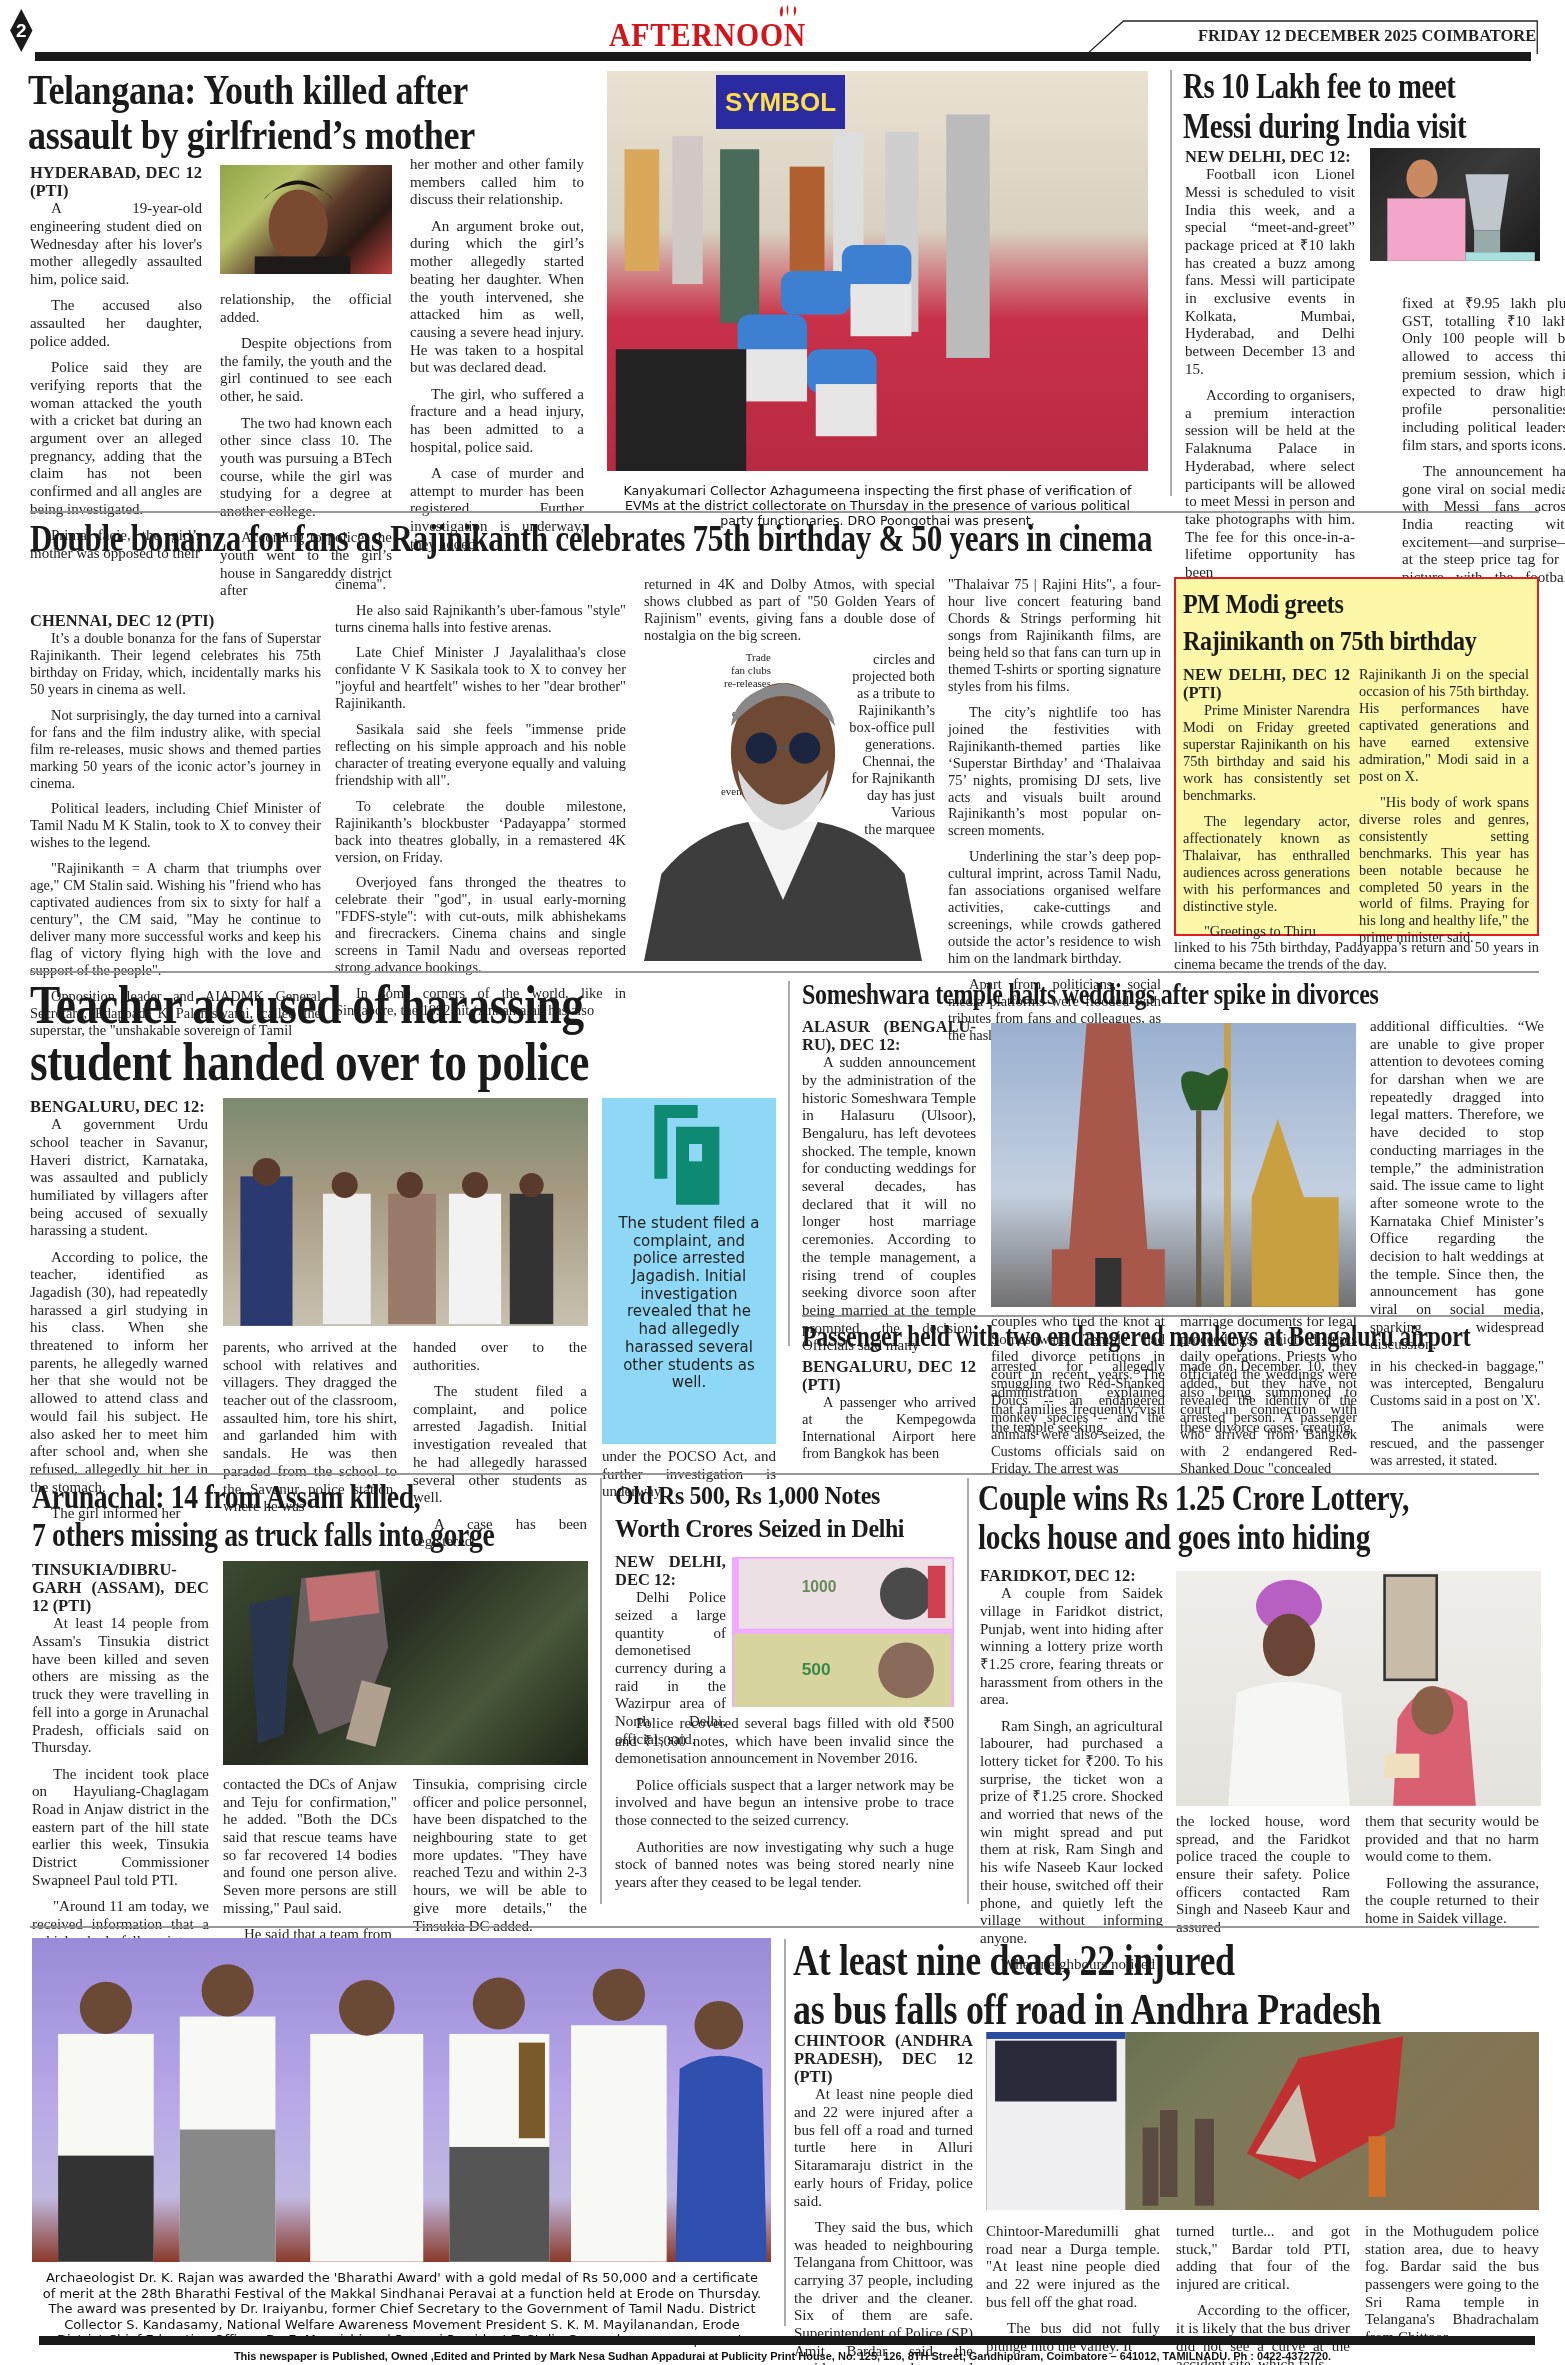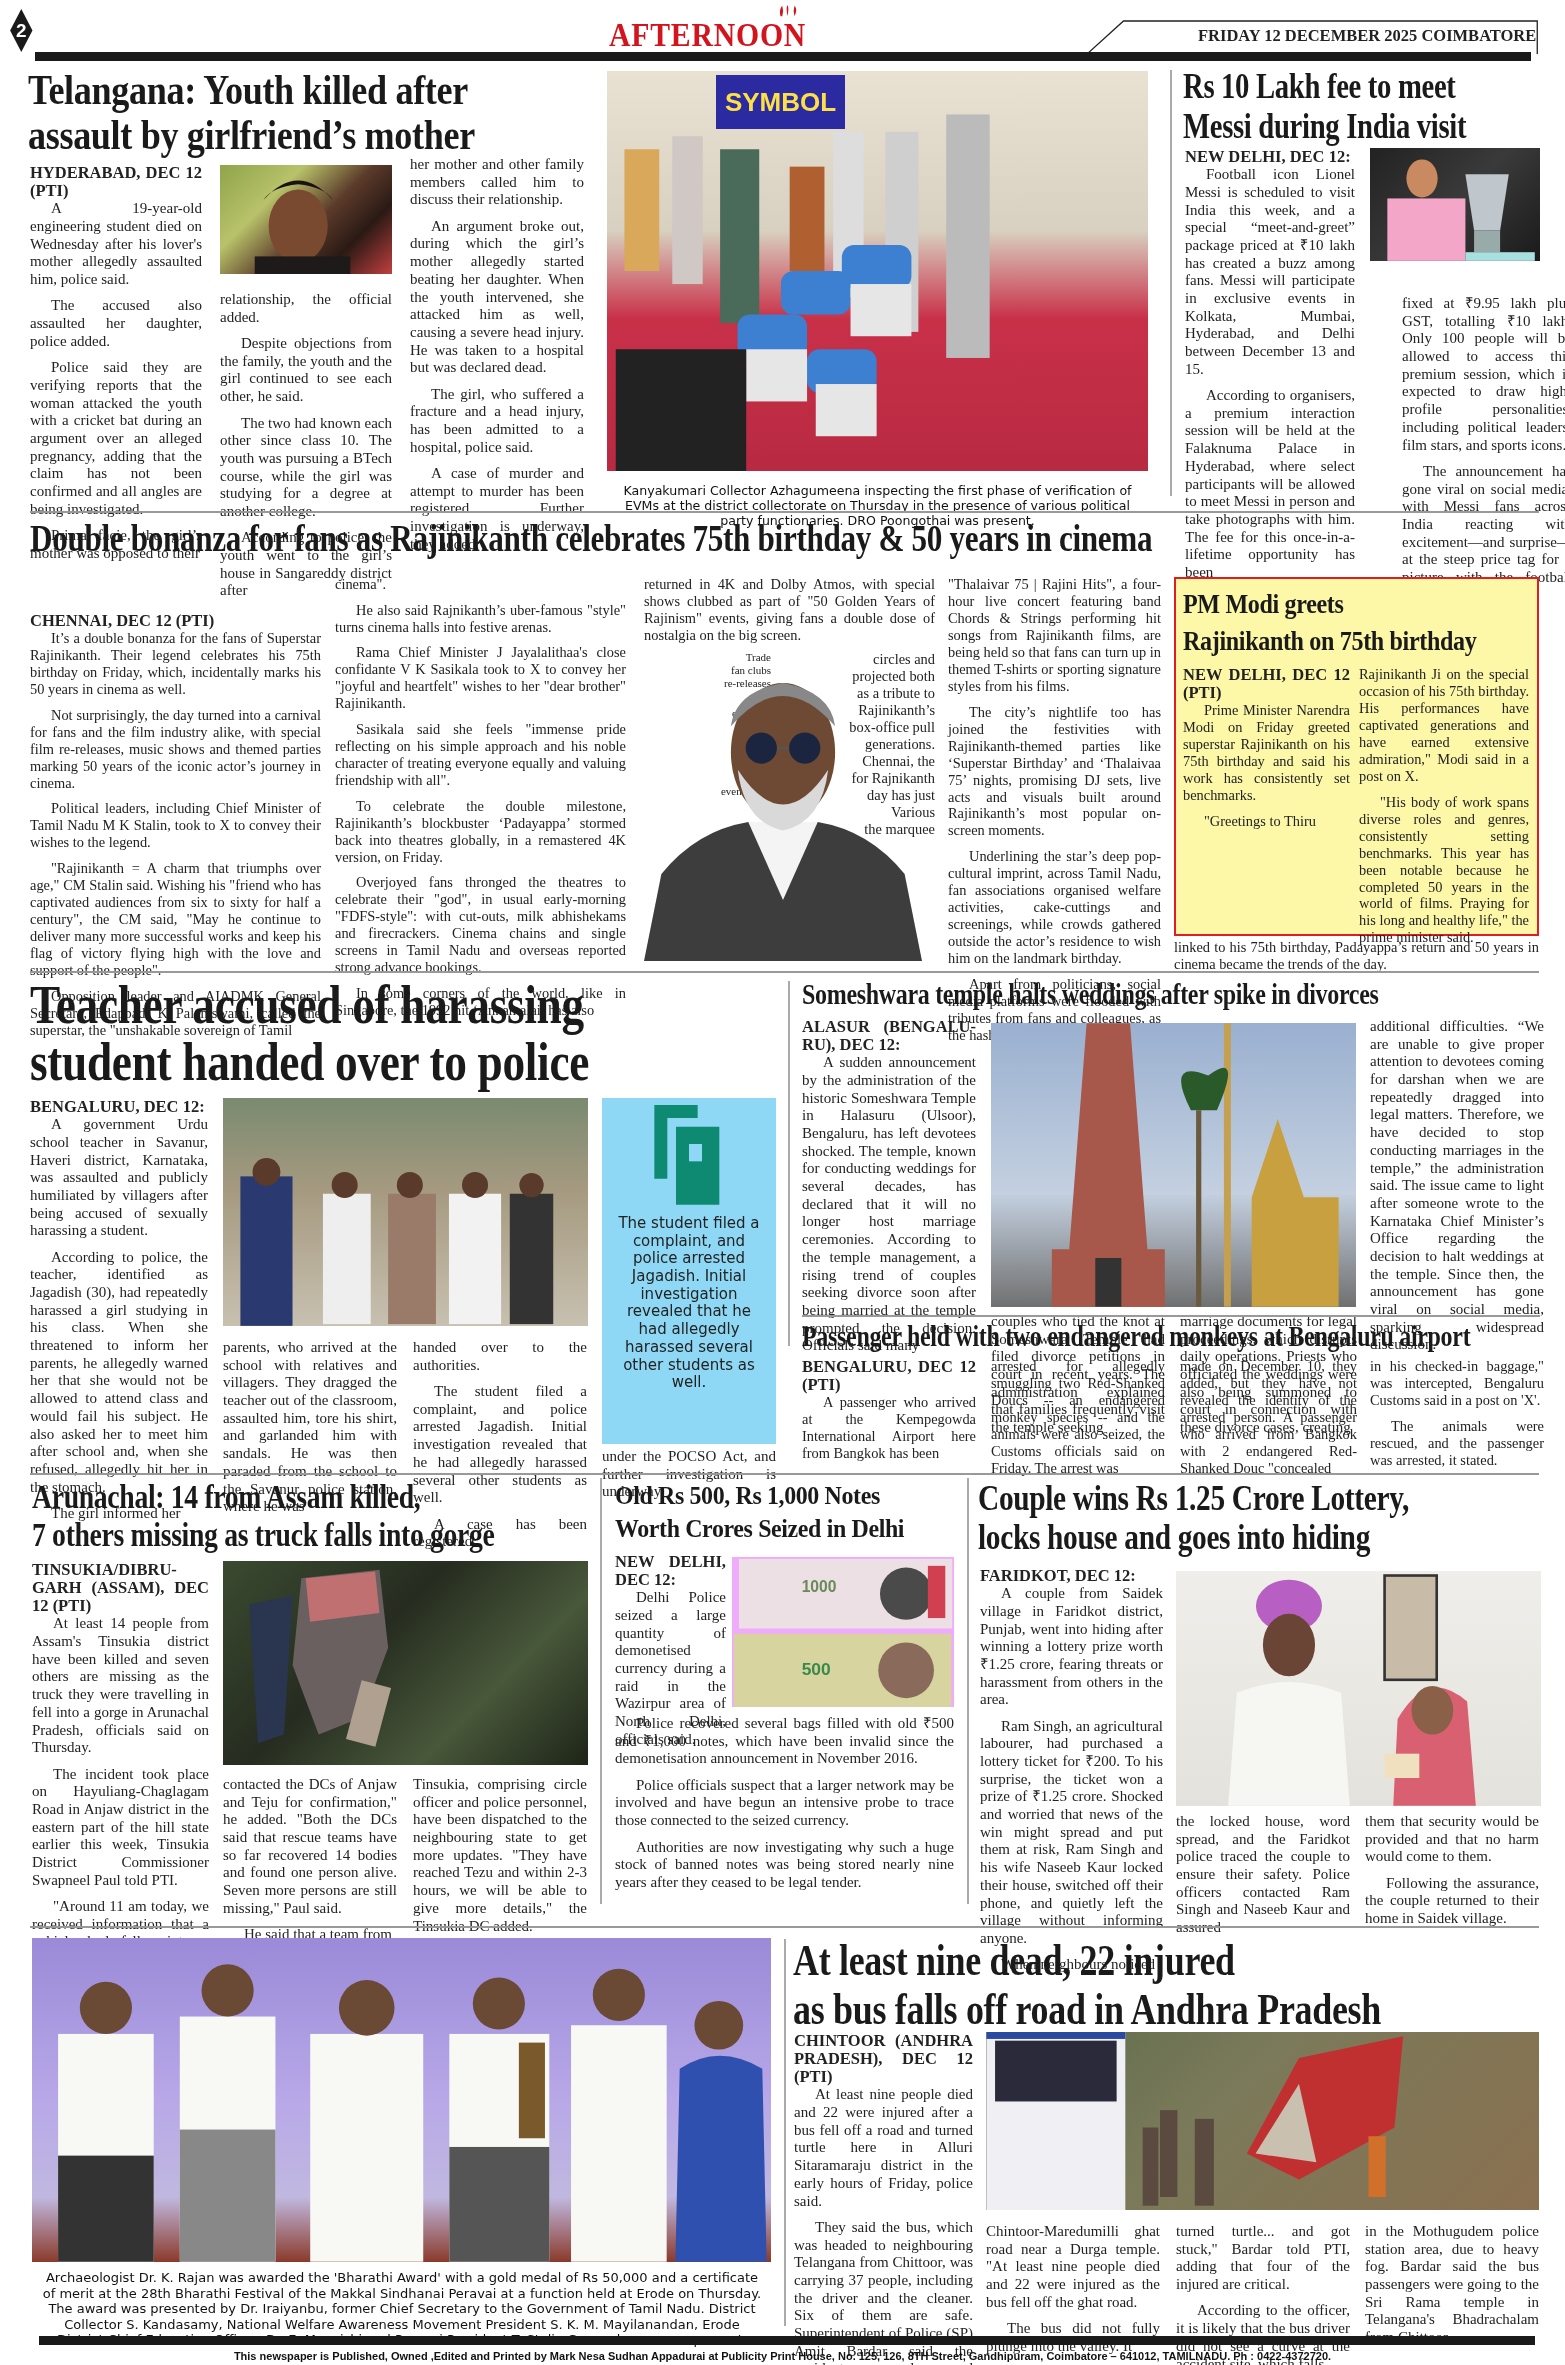--- a/index.html
+++ b/index.html
@@ -139,21 +139,21 @@
     <div class="dl">CHENNAI, DEC 12 (PTI)</div>
     <p>It’s a double bonanza for the fans of Superstar Rajinikanth. Their legend celebrates his 75th birthday on Friday, which, incidentally marks his 50 years in cinema as well.</p>
     <p>Not surprisingly, the day turned into a carnival for fans and the film industry alike, with special film re-releases, music shows and themed parties marking 50 years of the iconic actor’s journey in cinema.</p>
     <p>Political leaders, including Chief Minister of Tamil Nadu M K Stalin, took to X to convey their wishes to the legend.</p>
     <p>"Rajinikanth = A charm that triumphs over age," CM Stalin said. Wishing his "friend who has captivated audiences from six to sixty for half a century", the CM said, "May he continue to deliver many more successful works and keep his flag of victory flying high with the love and support of the people".</p>
     <p>Opposition leader and AIADMK General Secretary, Edappadi K Palaniswami, called the superstar, the "unshakable sovereign of Tamil</p>
   </div>
   <div class="col body" style="left:335px;top:576px;width:291px;font-size:14.4px;">
     <p style="text-indent:0">cinema".</p>
     <p>He also said Rajnikanth’s uber-famous "style" turns cinema halls into festive arenas.</p>
-    <p>Rama Chief Minister J Jayalalithaa's close confidante V K Sasikala took to X to convey her "joyful and heartfelt" wishes to her "dear brother" Rajinikanth.</p>
+    <p>Late Chief Minister J Jayalalithaa's close confidante V K Sasikala took to X to convey her "joyful and heartfelt" wishes to her "dear brother" Rajinikanth.</p>
     <p>Sasikala said she feels "immense pride reflecting on his simple approach and his noble character of treating everyone equally and valuing friendship with all".</p>
     <p>To celebrate the double milestone, Rajinikanth’s blockbuster ‘Padayappa’ stormed back into theatres globally, in a remastered 4K version, on Friday.</p>
     <p>Overjoyed fans thronged the theatres to celebrate their "god", in usual early-morning "FDFS-style": with cut-outs, milk abhishekams and firecrackers. Cinema chains and single screens in Tamil Nadu and overseas reported strong advance bookings.</p>
     <p>In some corners of the world, like in Singapore, the 1992 hit ‘Annamalai’ has also</p>
   </div>
   <div class="col body" style="left:644px;top:576px;width:291px;font-size:14.4px;">
     <p style="text-indent:0">returned in 4K and Dolby Atmos, with special shows clubbed as part of "50 Golden Years of Rajinism" events, giving fans a double dose of nostalgia on the big screen.</p>
   </div>
   <div class="col body" style="left:684px;top:651px;width:87px;font-size:11px;text-align:right;">
     <div>Trade</div>
@@ -203,20 +203,21 @@
     <p style="text-indent:0">linked to his 75th birthday, Padayappa’s return and 50 years in cinema became the trends of the day.</p>
   </div>
 </section>
 
 <section class="modi-box">
   <div class="hl abs" style="left:7px;top:10.4px;font-size:28px;transform:scaleX(0.86);">PM Modi greets</div>
   <div class="hl abs" style="left:7px;top:47px;font-size:28px;transform:scaleX(0.86);">Rajinikanth on 75th birthday</div>
   <div class="col body" style="left:7px;top:87px;width:167px;font-size:14.4px;">
     <div class="dl">NEW DELHI, DEC 12 (PTI)</div>
     <p>Prime Minister Narendra Modi on Friday greeted superstar Rajinikanth on his 75th birthday and said his work has consistently set benchmarks.</p>
+    <p>The legendary actor, affectionately known as Thalaivar, has enthralled audiences across generations with his performances and distinctive style.</p>
     <p>"Greetings to Thiru</p>
   </div>
   <div class="col body" style="left:183px;top:87px;width:170px;font-size:14.4px;">
     <p style="text-indent:0">Rajinikanth Ji on the special occasion of his 75th birthday. His performances have captivated generations and have earned extensive admiration," Modi said in a post on X.</p>
     <p>"His body of work spans diverse roles and genres, consistently setting benchmarks. This year has been notable because he completed 50 years in the world of films. Praying for his long and healthy life," the prime minister said.</p>
   </div>
 </section>
 
 <div class="rule" style="left:30px;top:971px;width:1509px;"></div>
 

